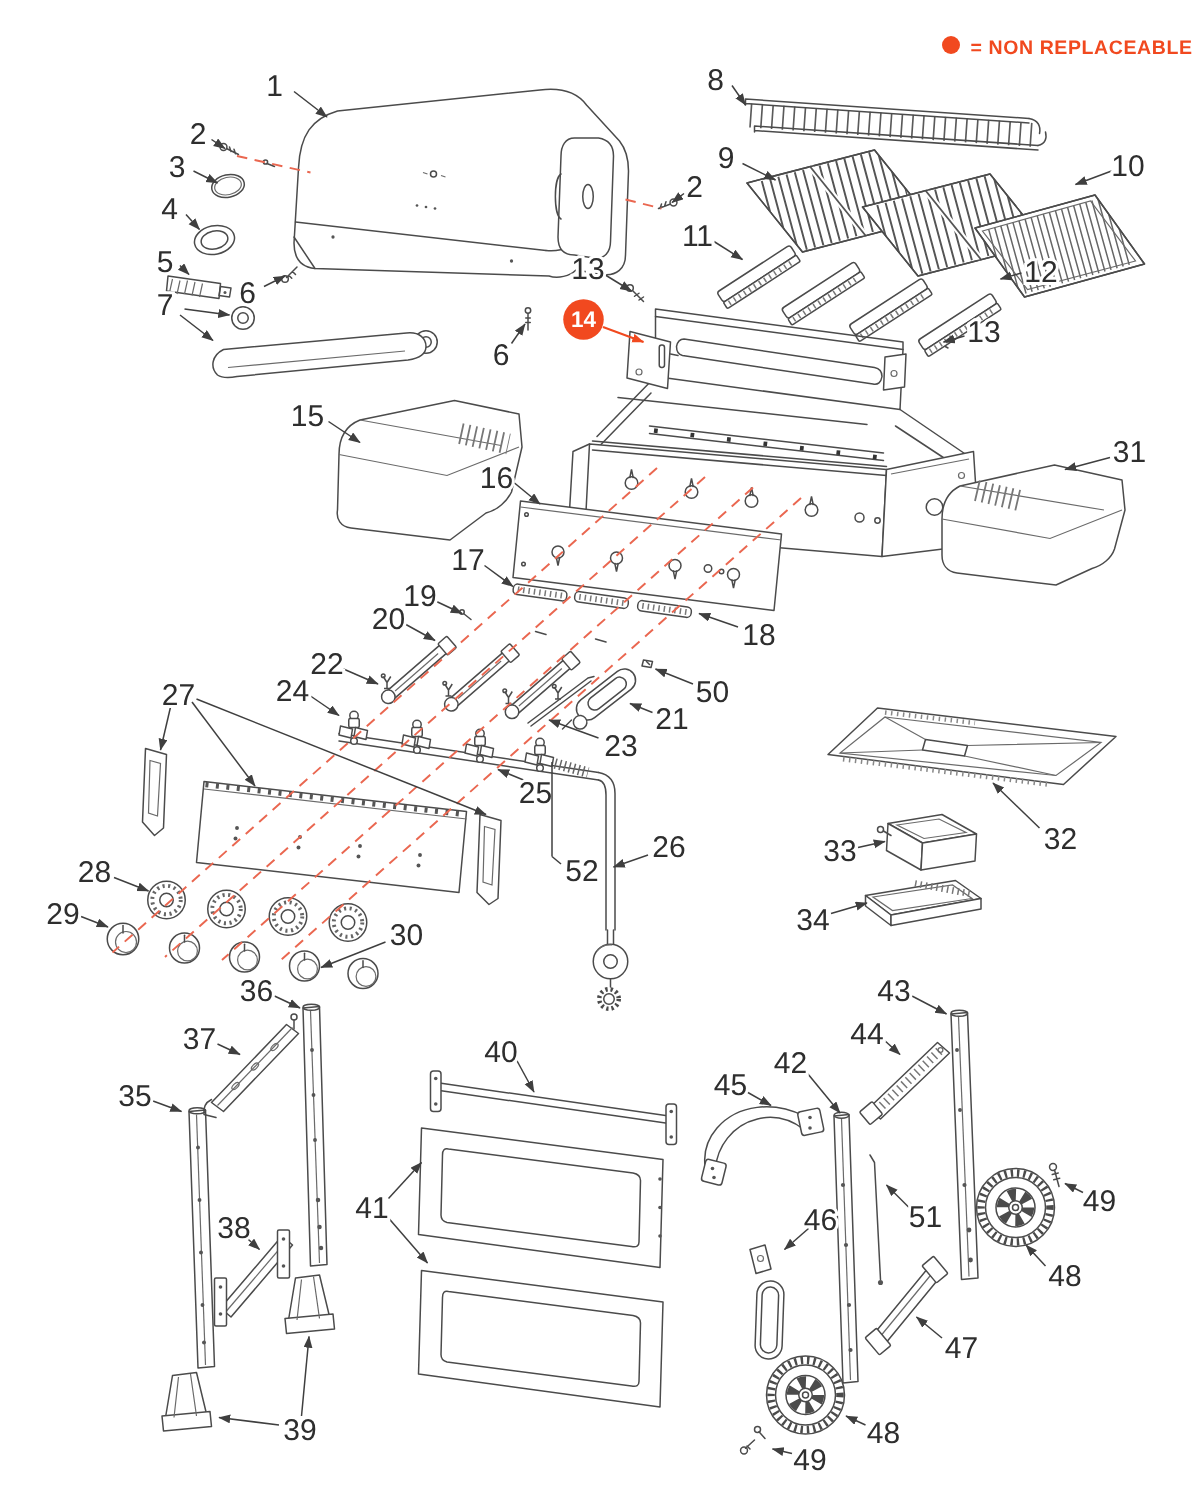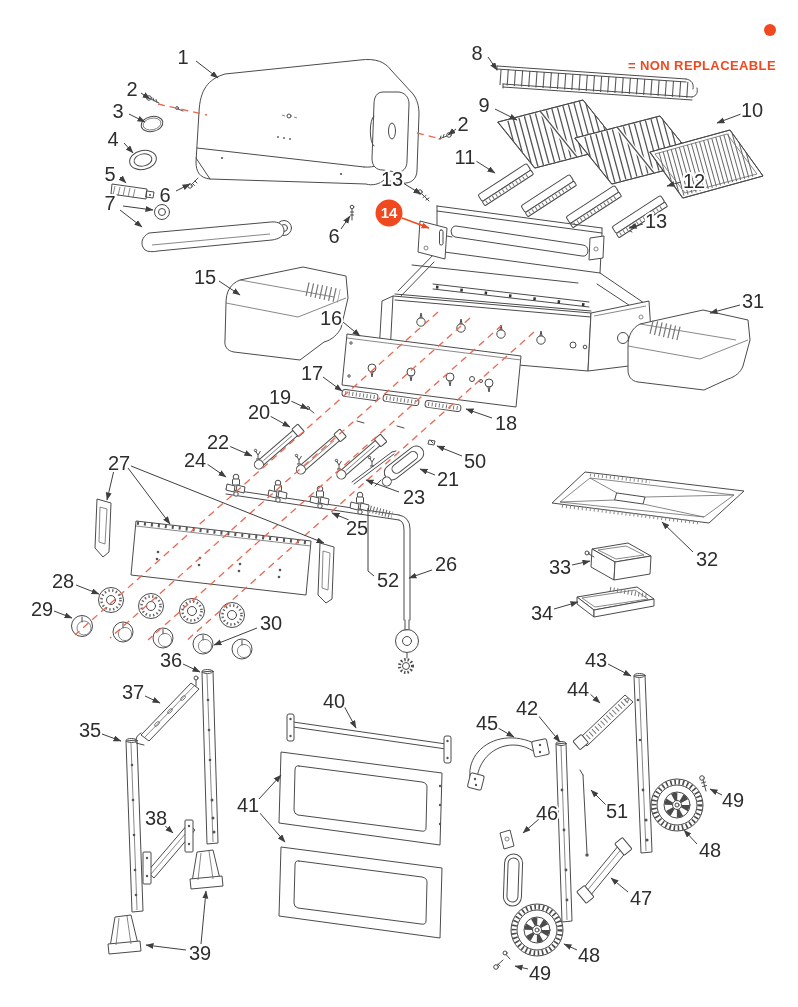--- a/index.html
+++ b/index.html
@@ -1,18 +1,18 @@
 <!DOCTYPE html>
 <html><head>
 <meta charset="utf-8">
 <style>
   html,body{margin:0;padding:0;background:#ffffff;}
   .stage{position:relative;width:798px;height:1007px;background:#fff;overflow:hidden;
          font-family:"Liberation Sans", sans-serif;}
-  .legend{position:absolute;left:628px;top:24px;display:flex;align-items:flex-end;gap:22px;flex-direction:column;}
+  .legend{position:absolute;left:628px;top:24px;display:flex;align-items:flex-start;gap:7px;}
   .legend .dot{width:12px;height:12px;border-radius:50%;background:#f1491f;display:inline-block;}
   .legend .txt{color:#f1491f;font-weight:bold;font-size:13px;letter-spacing:.4px;white-space:nowrap;}
   svg{position:absolute;left:0;top:0;}
   svg *{vector-effect:none;}
   .ol{fill:none;stroke:#4b4b4b;stroke-width:1;stroke-linejoin:round;stroke-linecap:round;}
   .fw{fill:#ffffff;stroke:#4b4b4b;stroke-width:1;stroke-linejoin:round;}
   .thin{fill:none;stroke:#6a6a6a;stroke-width:.8;}
   .lbl{font-size:20px;fill:#2e2e2e;text-anchor:middle;paint-order:stroke;stroke:#fff;stroke-width:4px;font-weight:400;}
   .lblhl{font-size:15px;fill:#fff;text-anchor:middle;font-weight:bold;}
 </style>

